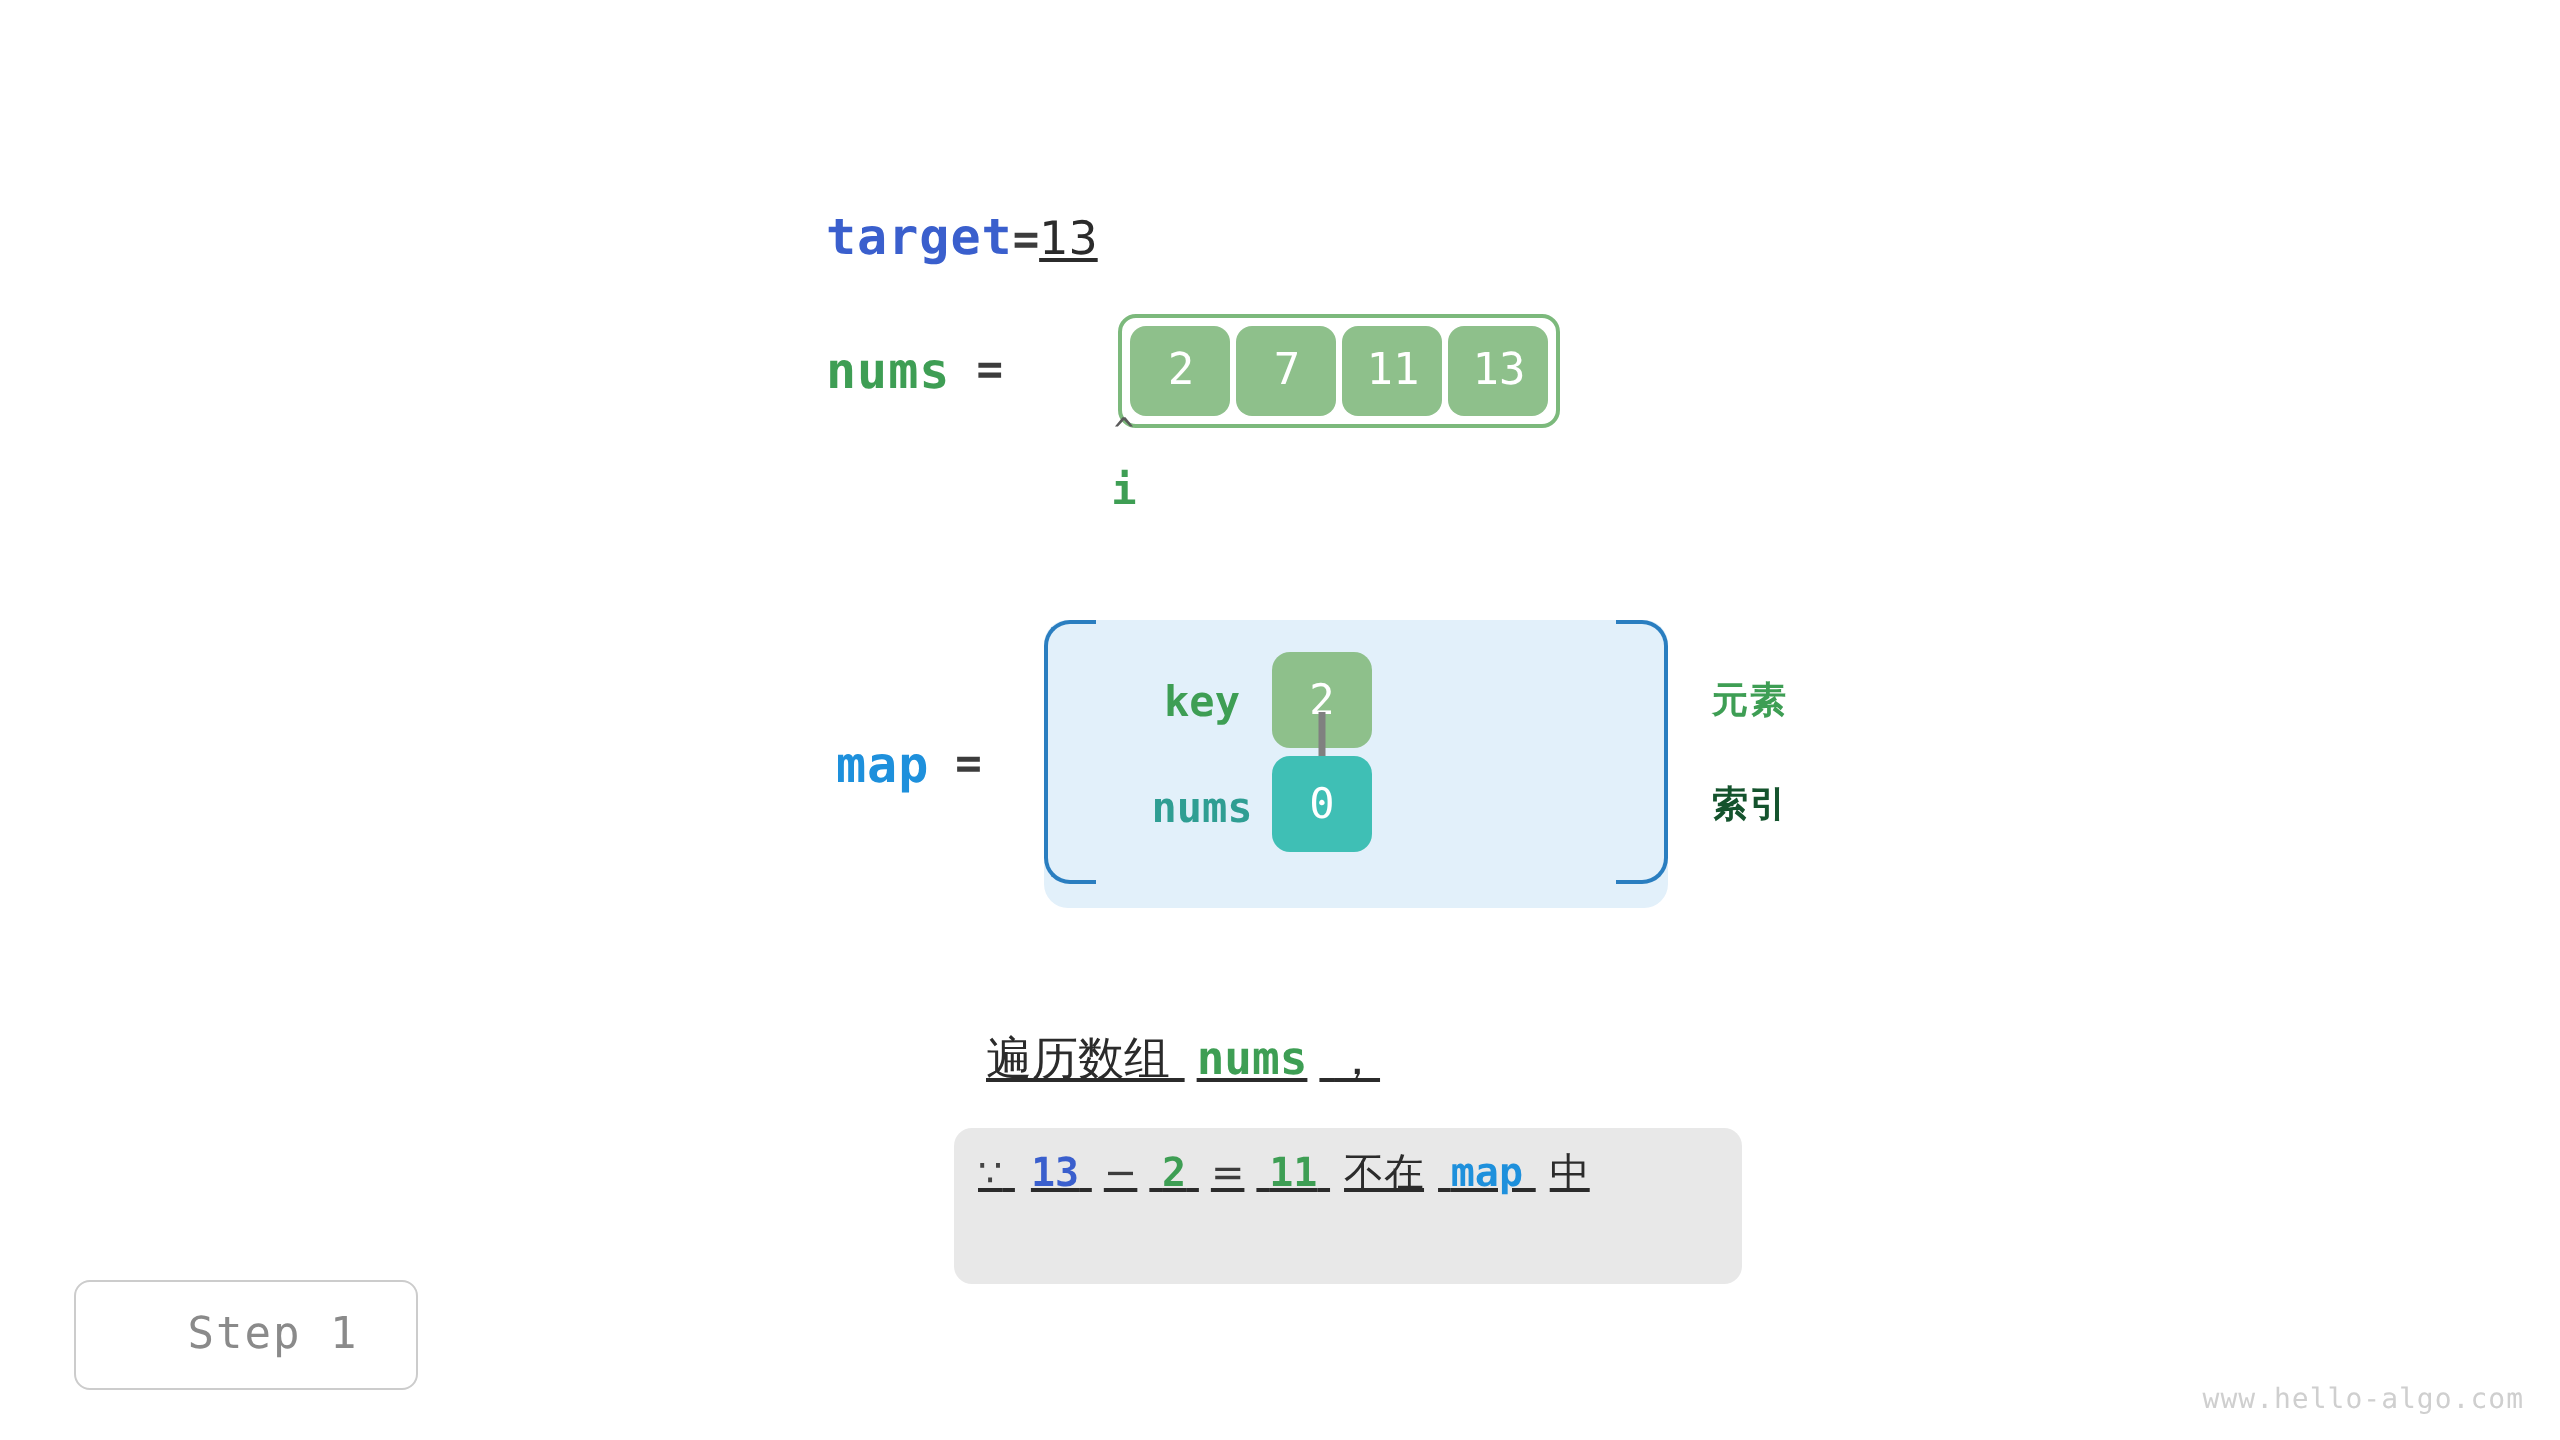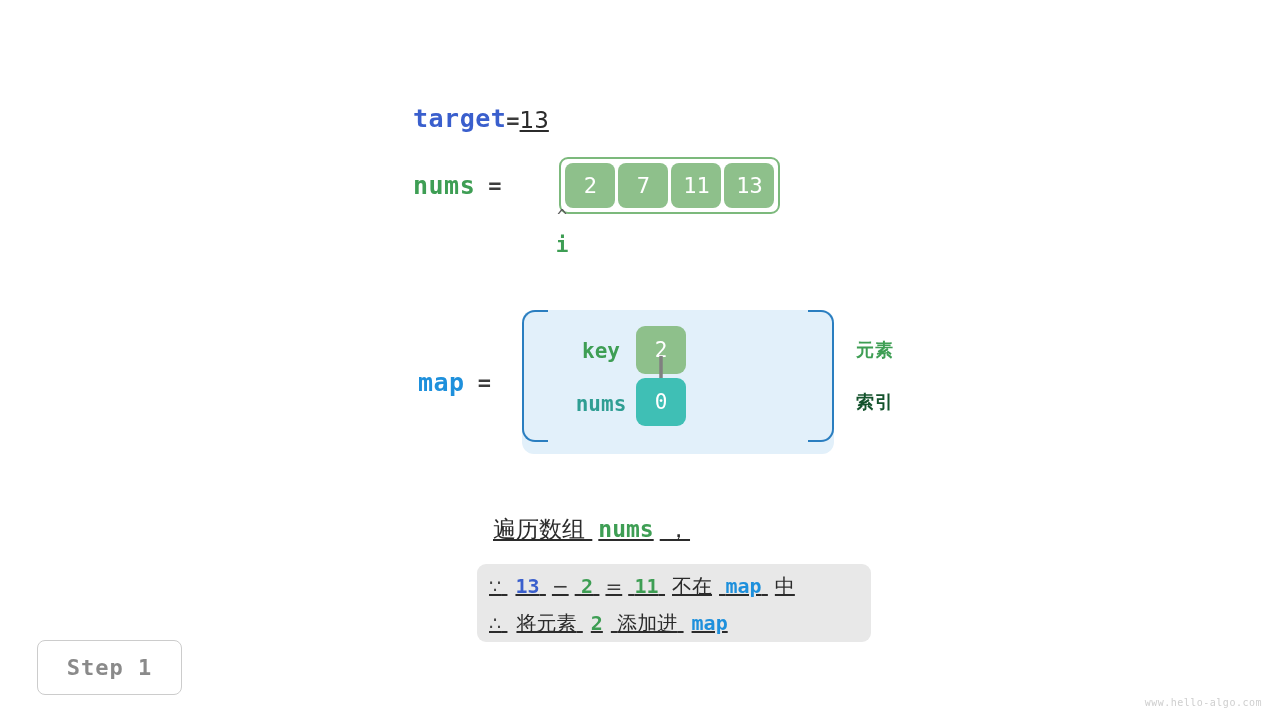--- a/index.html
+++ b/index.html
@@ -229,32 +229,33 @@
     top: 640px;
     width: 143px;
     height: 53px;
     border: 1.5px solid #cccccc;
     border-radius: 8px;
     display: flex;
     align-items: center;
     justify-content: center;
     color: #8a8a8a;
     font-size: 22px;
-    font-weight: bold;
+    font-weight: normal;
     letter-spacing: 1px;
     background: #ffffff;
+    padding-left: 27px;
   }
 
   
   #watermark {
     position: absolute;
     right: 18px;
     bottom: 12px;
     color: #cfcfcf;
-    font-size: 10px;
+    font-size: 14px;
     letter-spacing: 0.5px;
   }
 </style>
 </head>
 <body>
 
 <div id="target-row">
   <span class="var-name mono" style="color:#3a5fcd">target</span>
   <span class="eq mono">=</span>
   <span class="plain-num cjk">13</span>
@@ -317,24 +318,17 @@
     <span class="mv" style="color:#3a5fcd; margin-left:8px;">13</span>
     <span class="op" style="margin:0 6px;">−</span>
     <span class="mv" style="color:#3e9e54;">2</span>
     <span class="op" style="margin:0 6px;">=</span>
     <span class="mv" style="color:#3e9e54;">11</span>
     <span style="margin:0 7px;">不在</span>
     <span class="mv" style="color:#1e90dc;">map</span>
     <span style="margin-left:7px;">中</span>
   </div>
 
-  <div class="reason-line cjk" id="reason-line-2">
-    <span class="sym">∴</span>
-    <span style="margin-left:9px;">将元素</span>
-    <span class="mv" style="color:#3e9e54; margin:0 8px;">2</span>
-    <span>添加进</span>
-    <span class="mv" style="color:#1e90dc; margin-left:8px;">map</span>
-  </div>
 </div>
 
 <div id="step-badge" class="mono">Step 1</div>
 
 <div id="watermark" class="mono">www.hello-algo.com</div>
 
 </body></html>

